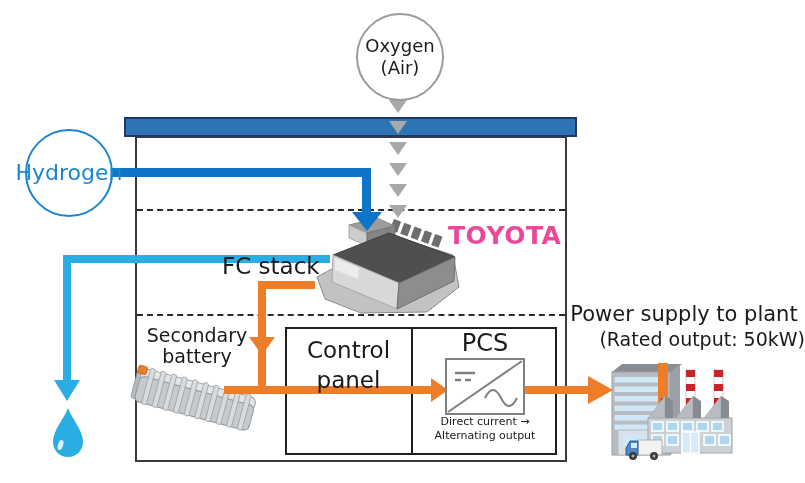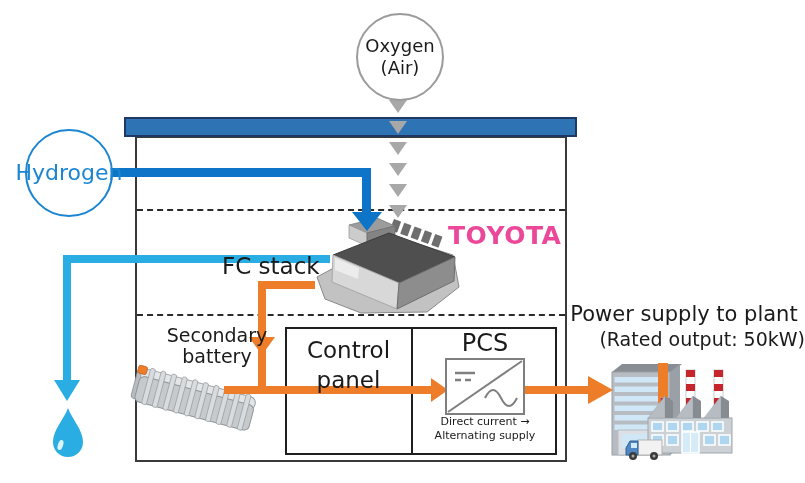--- a/index.html
+++ b/index.html
@@ -163,29 +163,29 @@
 
   <svg class="abs" style="left:445px;top:358px;background:#fff;border:2px solid #7f7f7f;box-sizing:border-box;" width="80" height="57" viewBox="0 0 76 53">
     <line x1="1" y1="52" x2="75" y2="1" stroke="#7f7f7f" stroke-width="2"></line>
     <line x1="8" y1="13" x2="28" y2="13" stroke="#7f7f7f" stroke-width="2.5"></line>
     <line x1="8" y1="20" x2="28" y2="20" stroke="#7f7f7f" stroke-width="2.5" stroke-dasharray="6,4"></line>
     <path d="M38 38 q8 -16 16 0 q8 16 16 0" fill="none" stroke="#7f7f7f" stroke-width="2"></path>
   </svg>
 
   <div class="abs lbl" style="left:222px;top:221px;width:115px;text-align:left;font-size:23px;margin-top:32px;">FC stack</div>
   <div class="abs lbl" style="left:448px;top:221px;font-size:25px;font-weight:bold;color:#ec4899;letter-spacing:0.5px;">TOYOTA</div>
-  <div class="abs ctr" style="left:138px;top:325px;width:118px;font-size:19px;line-height:1.12;margin-left:20px;">
+  <div class="abs ctr" style="left:138px;top:325px;width:118px;font-size:19px;line-height:1.12;">
     <span style="display:block">Secondary</span>
     <span style="display:block">battery</span>
   </div>
   <div class="abs ctr" style="left:287px;top:336px;width:123px;font-size:23px;line-height:1.3;">
     <span style="display:block">Control</span>
     <span style="display:block">panel</span>
   </div>
   <div class="abs ctr" style="left:413px;top:329px;width:144px;font-size:24px;">PCS</div>
   <div class="abs ctr" style="left:412px;top:415px;width:146px;font-size:11px;line-height:1.28;">
     <span style="display:block">Direct current →</span>
-    <span style="display:block">Alternating supply</span>
+    <span style="display:block">Alternating output</span>
   </div>
   <div class="abs ctr" style="left:563px;top:302px;width:242px;font-size:21px;">Power supply to plant</div>
   <div class="abs ctr" style="left:563px;top:328px;width:242px;font-size:19px;text-align:right;">(Rated output: 50kW)</div>
 
 </div>
 
 </body></html>

